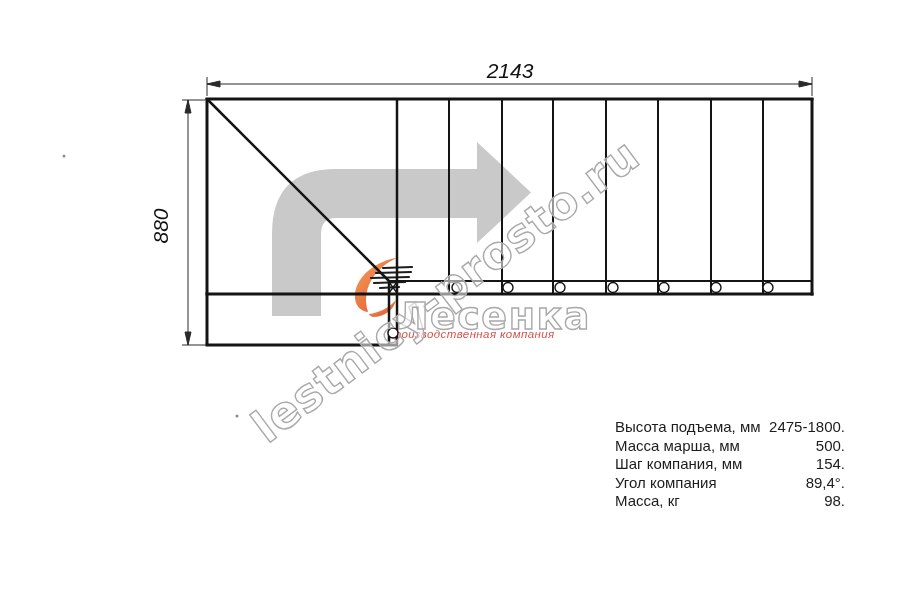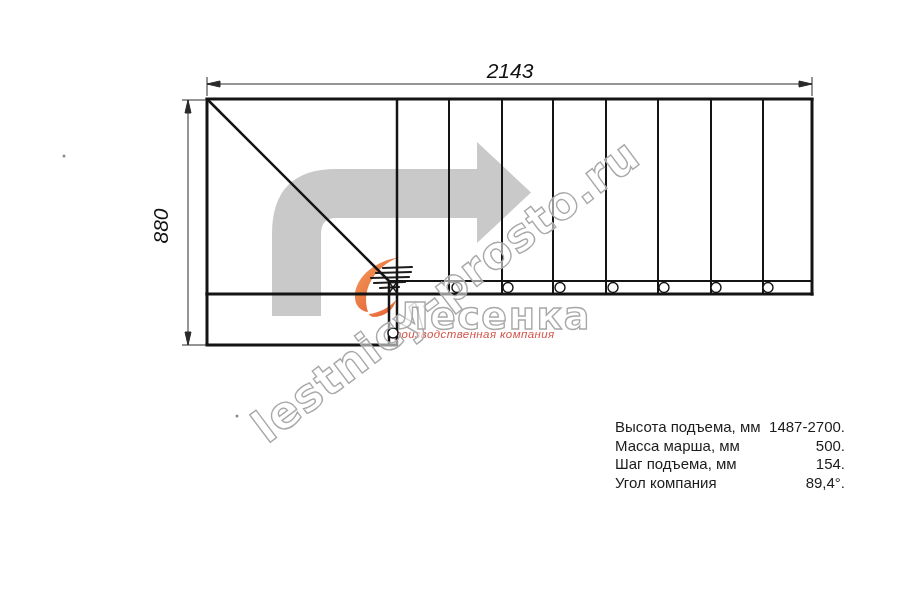--- a/index.html
+++ b/index.html
@@ -107,29 +107,33 @@
     <circle cx="64" cy="156" r="1.5" fill="#8a8a8a"></circle>
     <circle cx="237" cy="416" r="1.5" fill="#8a8a8a"></circle>
 
     <text class="wm-text" transform="translate(455,303) rotate(-37)" text-anchor="middle" font-size="45" letter-spacing="1">lestnicy-prosto.ru</text>
     <text class="wm-text" x="397" y="329" font-size="38" letter-spacing="1.5">Лесенка</text>
   </svg>
 
   <div class="spec-table">
     <div class="spec-row">
       <span class="spec-label">Высота подъема, мм</span>
-      <span class="spec-value">1487-2700.</span>
+      <span class="spec-value">2475-1800.</span>
     </div>
     <div class="spec-row">
       <span class="spec-label">Масса марша, мм</span>
       <span class="spec-value">500.</span>
     </div>
     <div class="spec-row">
-      <span class="spec-label">Шаг подъема, мм</span>
+      <span class="spec-label">Шаг компания, мм</span>
       <span class="spec-value">154.</span>
     </div>
     <div class="spec-row">
       <span class="spec-label">Угол компания</span>
       <span class="spec-value">89,4°.</span>
     </div>
+    <div class="spec-row">
+      <span class="spec-label">Масса, кг</span>
+      <span class="spec-value">98.</span>
+    </div>
   </div>
 
 </div>
 
 </body></html>

